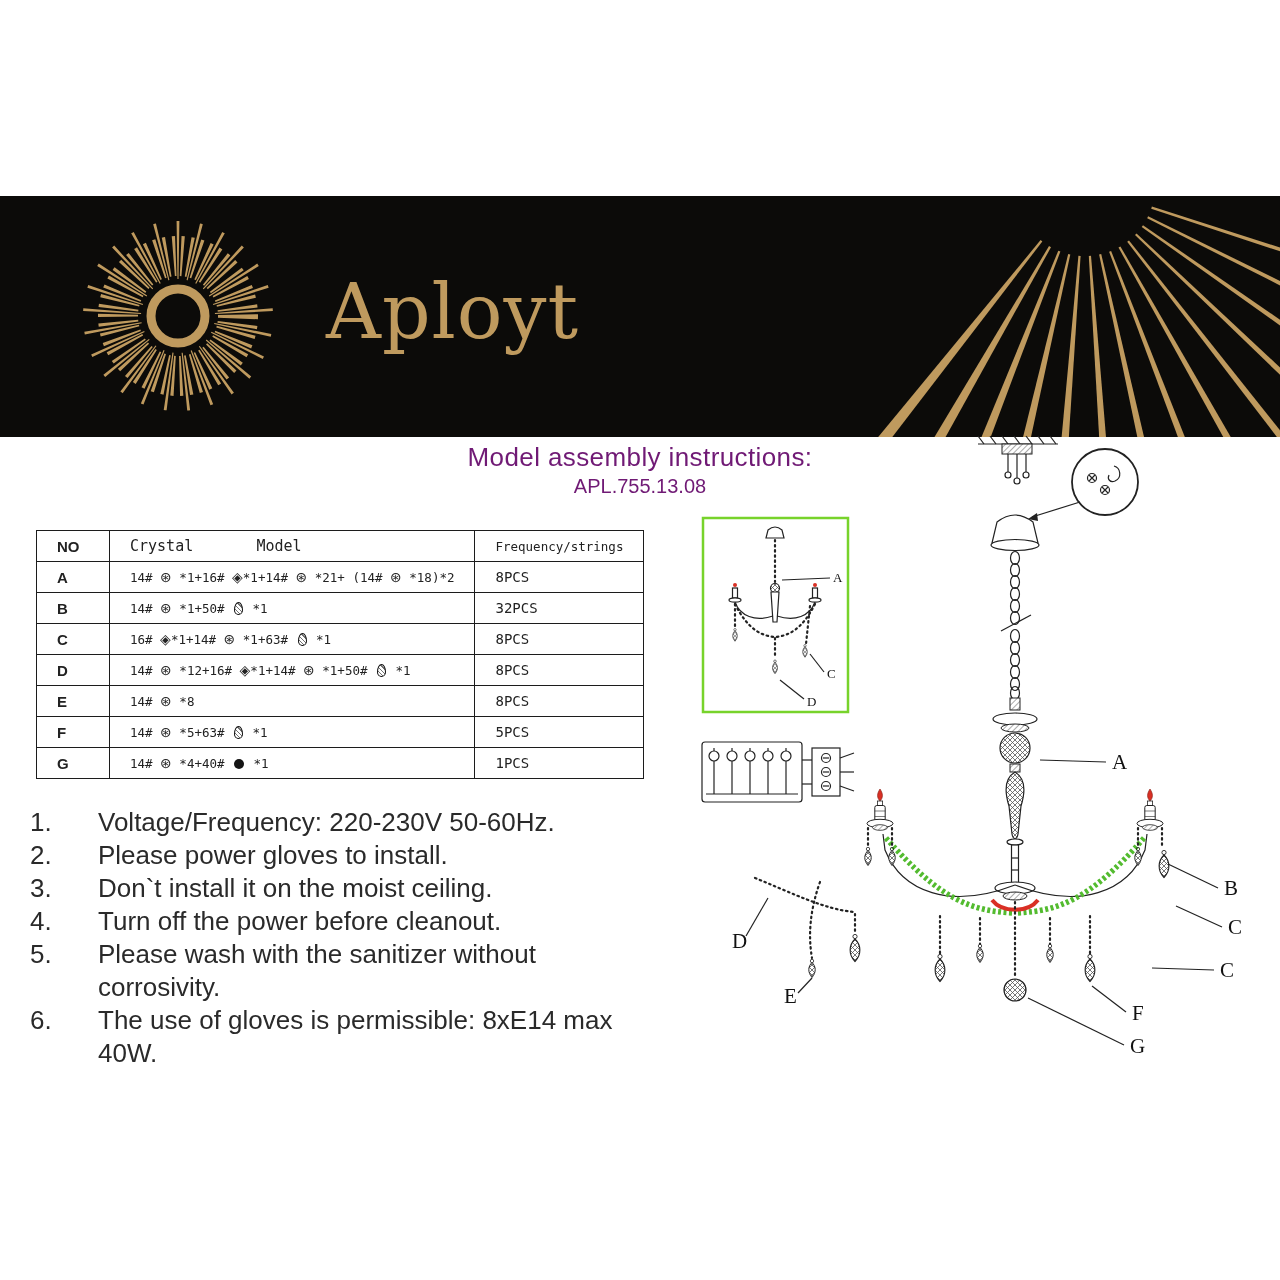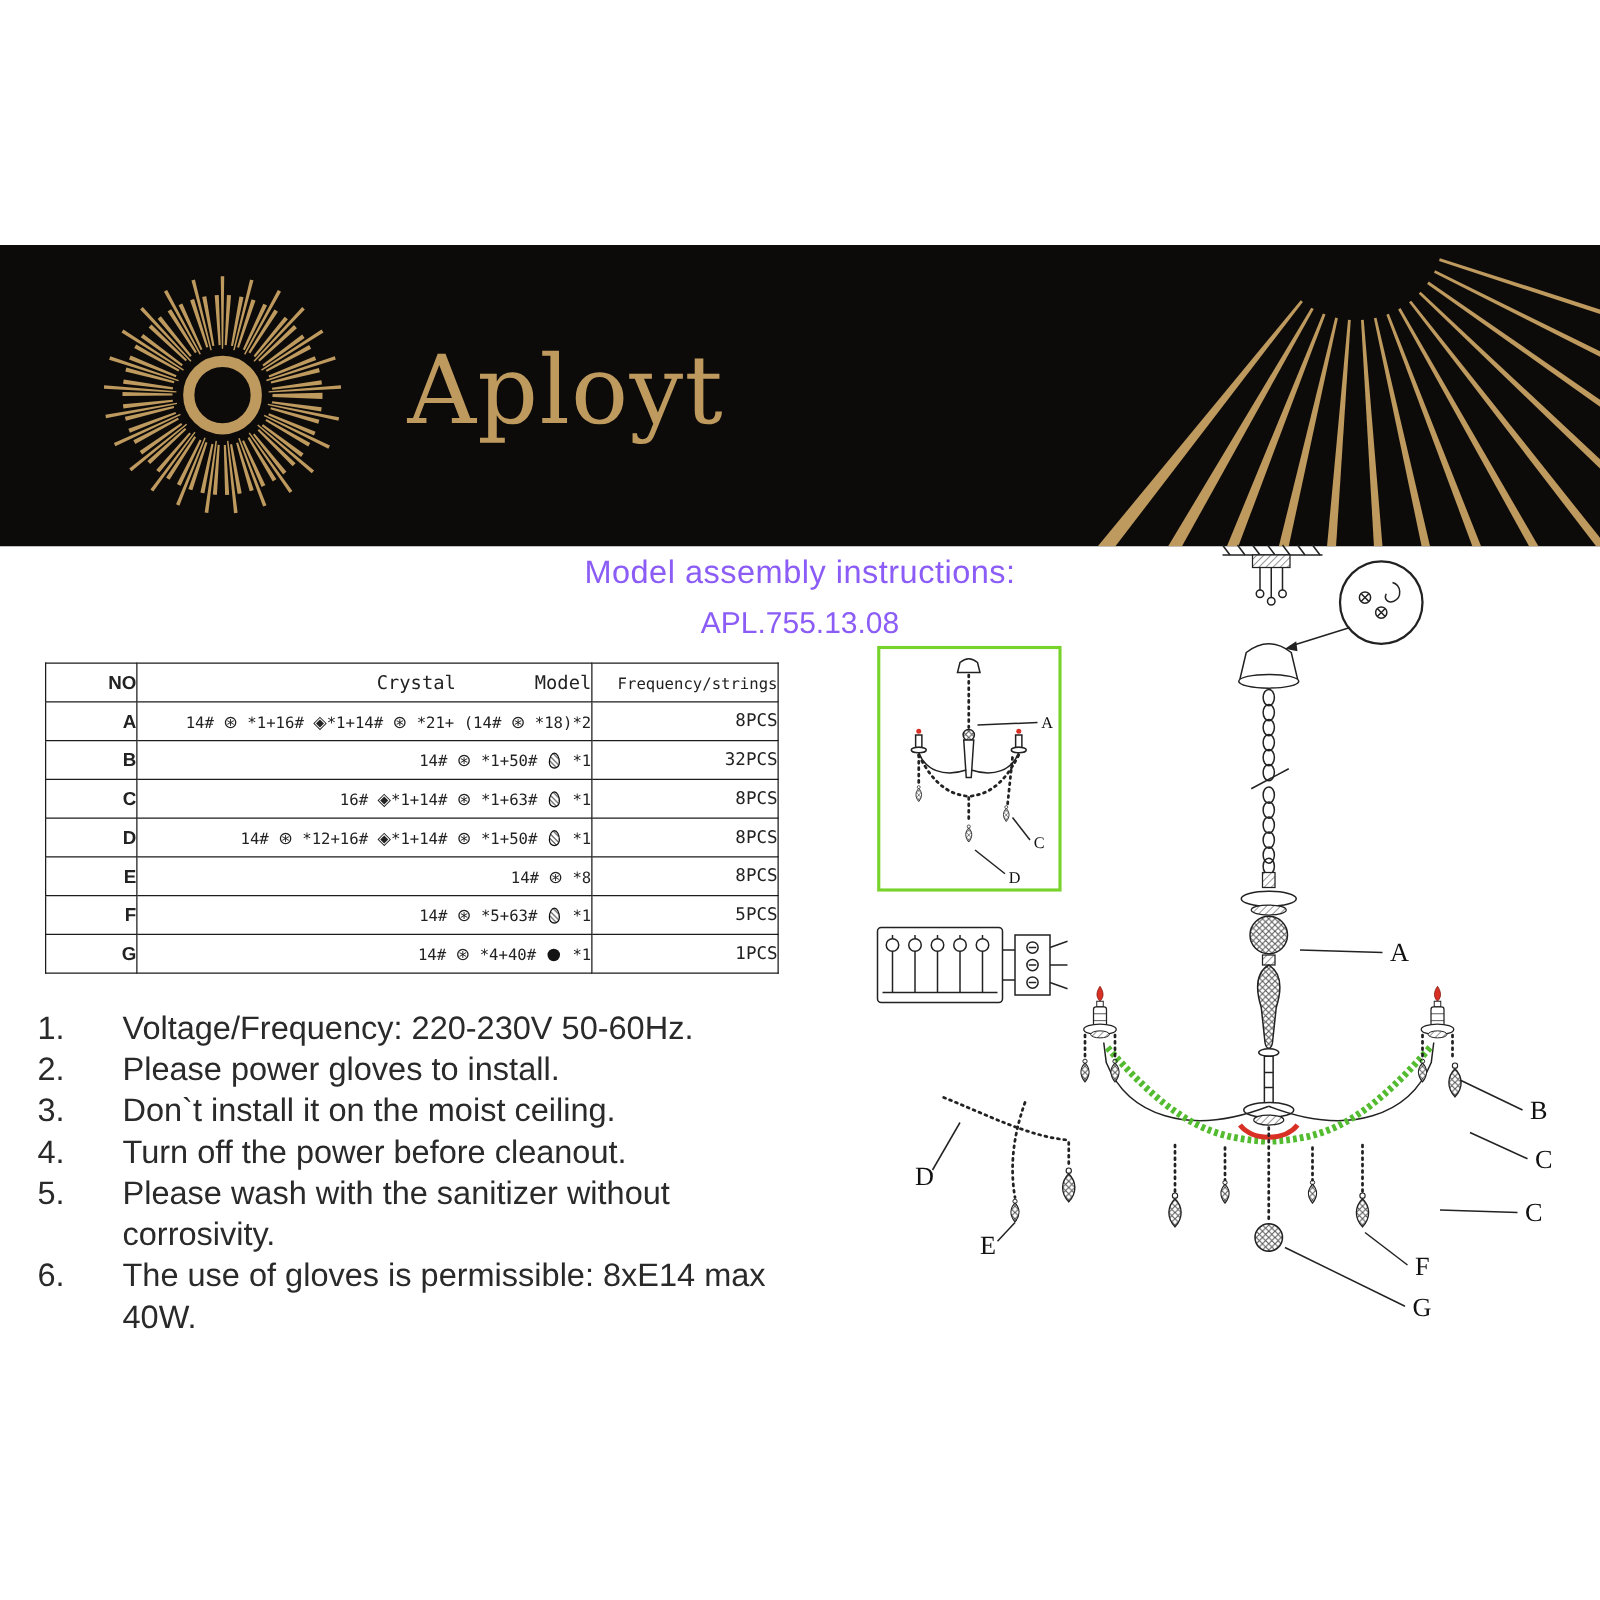--- a/index.html
+++ b/index.html
@@ -9,27 +9,27 @@
         font-family:"Liberation Sans",sans-serif;color:#222;}
 
   
   .banner{position:absolute;left:0;top:196px;width:1280px;height:241px;background:#0c0b09;overflow:hidden;}
   .banner .rays{position:absolute;left:0;top:0;}
   .sunburst{position:absolute;left:48px;top:4px;}
   .brand{position:absolute;left:326px;top:50%;transform:translateY(-56%);
          font-family:"DejaVu Serif",serif;font-size:76px;letter-spacing:1px;}
 
   
-  .title-block{position:absolute;top:442px;left:0;width:1280px;text-align:center;color:#8b5cf6;}
+  .title-block{position:absolute;top:442px;left:0;width:1280px;text-align:center;color:#701a75;}
   .title-main{font-size:26px;letter-spacing:.4px;}
-  .title-model{font-size:24px;margin-top:12px;}
+  .title-model{font-size:20px;margin-top:2px;}
 
   
   .crystal-table{position:absolute;left:36px;top:530px;border-collapse:collapse;table-layout:fixed;background:#fff;}
-  .crystal-table th,.crystal-table td{border:1.6px solid #1c1c1c;height:31px;padding:0 0;text-align:right;vertical-align:middle;}
+  .crystal-table th,.crystal-table td{border:1.6px solid #1c1c1c;height:31px;padding:0 20px;text-align:left;vertical-align:middle;}
   .col-no{width:73px;}  .col-crystal{width:364px;}  .col-qty{width:149px;}
   th.c-no,td.c-no{font-weight:bold;font-size:15px;}
   th.c-crystal{font-family:"DejaVu Sans Mono",monospace;font-size:15px;white-space:pre;font-weight:normal;margin-top:22px;}
   td.c-crystal{font-family:"DejaVu Sans Mono",monospace;font-size:12.5px;white-space:pre;}
   th.c-qty{font-family:"DejaVu Sans Mono",monospace;font-size:12.5px;font-weight:normal;}
   td.c-qty{font-family:"DejaVu Sans Mono",monospace;font-size:14px;margin-top:36px;}
   .ic{font-family:"DejaVu Sans",sans-serif;font-size:14px;line-height:1;}
   .ic-drop{display:inline-block;width:9px;height:13px;margin:0 2px;vertical-align:-2px;
            border:1px solid #111;border-radius:50% 50% 50% 50%/62% 62% 38% 38%;
            background:repeating-linear-gradient(45deg,rgba(0,0,0,.55) 0 1px,transparent 1px 3px);}

